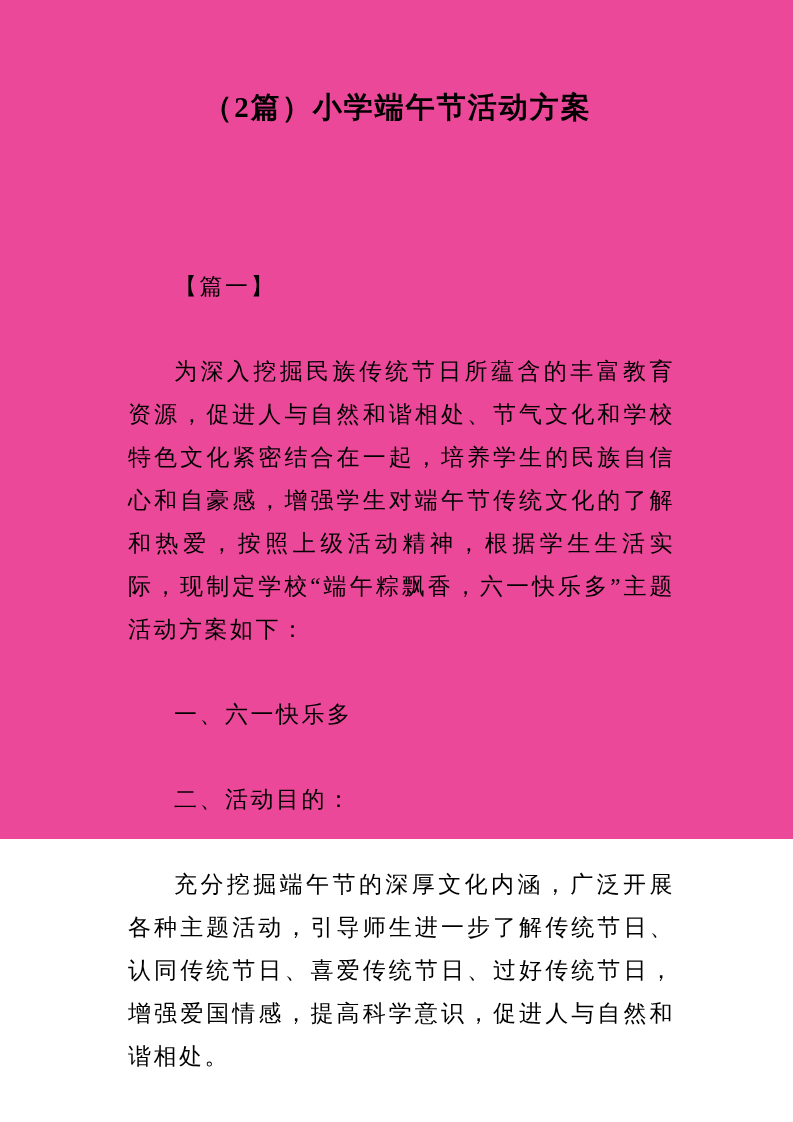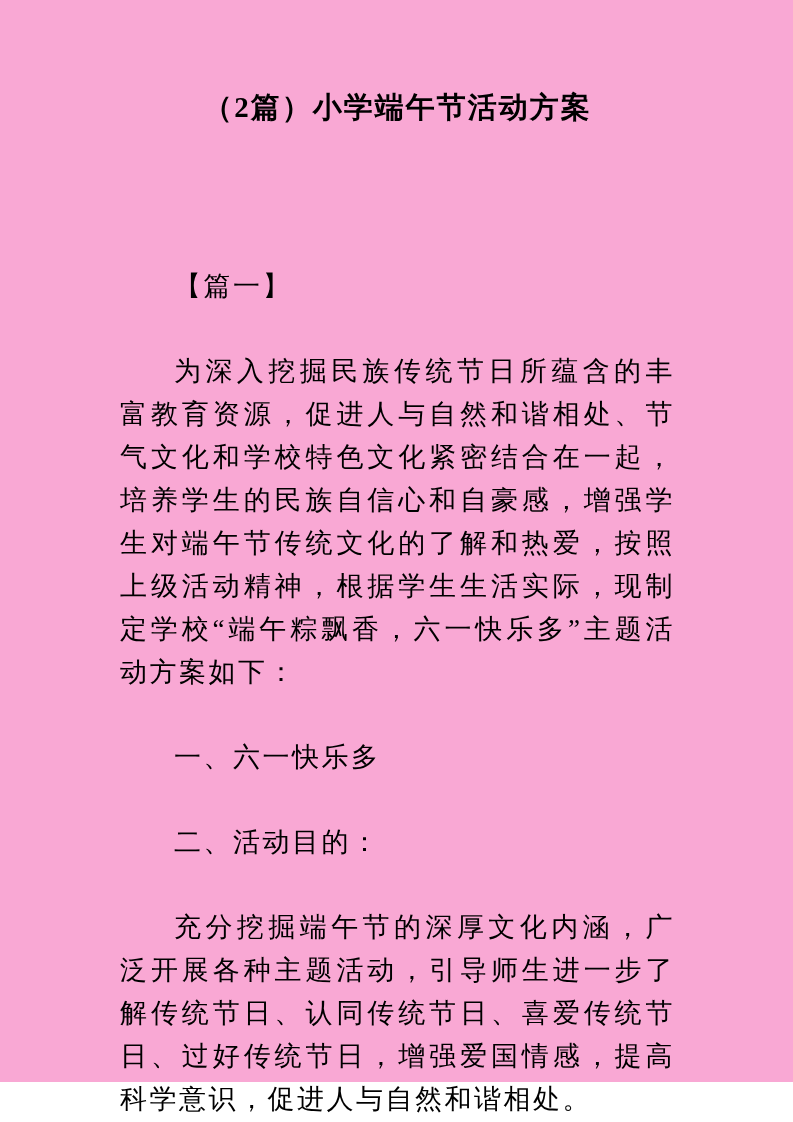--- a/index.html
+++ b/index.html
@@ -10,35 +10,35 @@
   body {
     width: 793px;
     height: 1122px;
     overflow: hidden;
     font-family: "Liberation Serif", "DejaVu Serif", serif;
     color: #000000;
   }
   .page {
     box-sizing: border-box;
     width: 793px;
-    height: 1082px;
+    height: 839px;
     padding: 88px 118px 44px 120px;
-    background: #f9a8d4;
+    background: #ec4899;
   }
   .doc-title {
     margin: 0 0 138px 0;
     font-size: 29px;
     font-weight: bold;
     text-align: center;
     letter-spacing: 2px;
     line-height: 1.35;
   }
   .block {
-    margin: 0 0 42px 0;
-    font-size: 27px;
+    margin: 0 0 42px 8px;
+    font-size: 23px;
     line-height: 43px;
     letter-spacing: 2.5px;
     text-indent: 2em;
   }
   .block.paragraph {
     text-align: justify;
     text-justify: inter-ideograph;
   }
   .block.heading {
     text-align: left;

